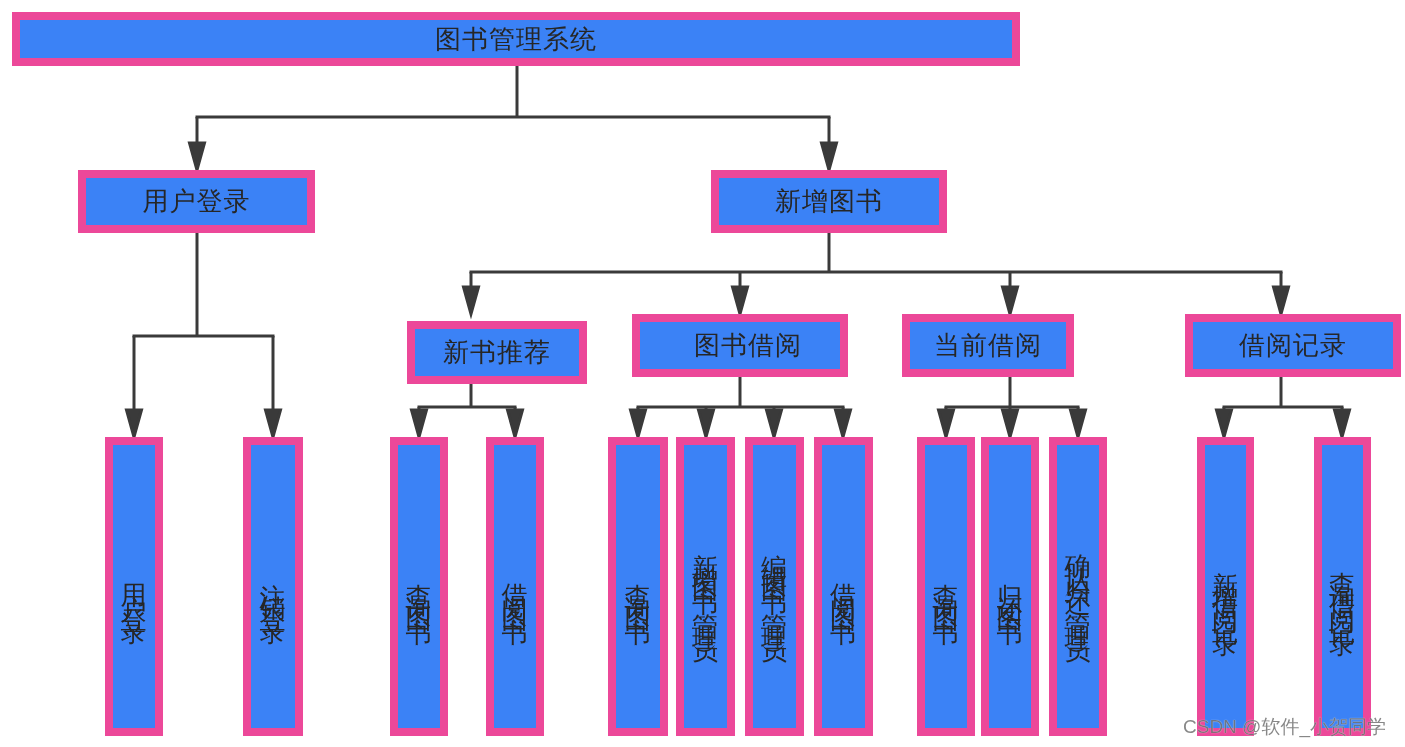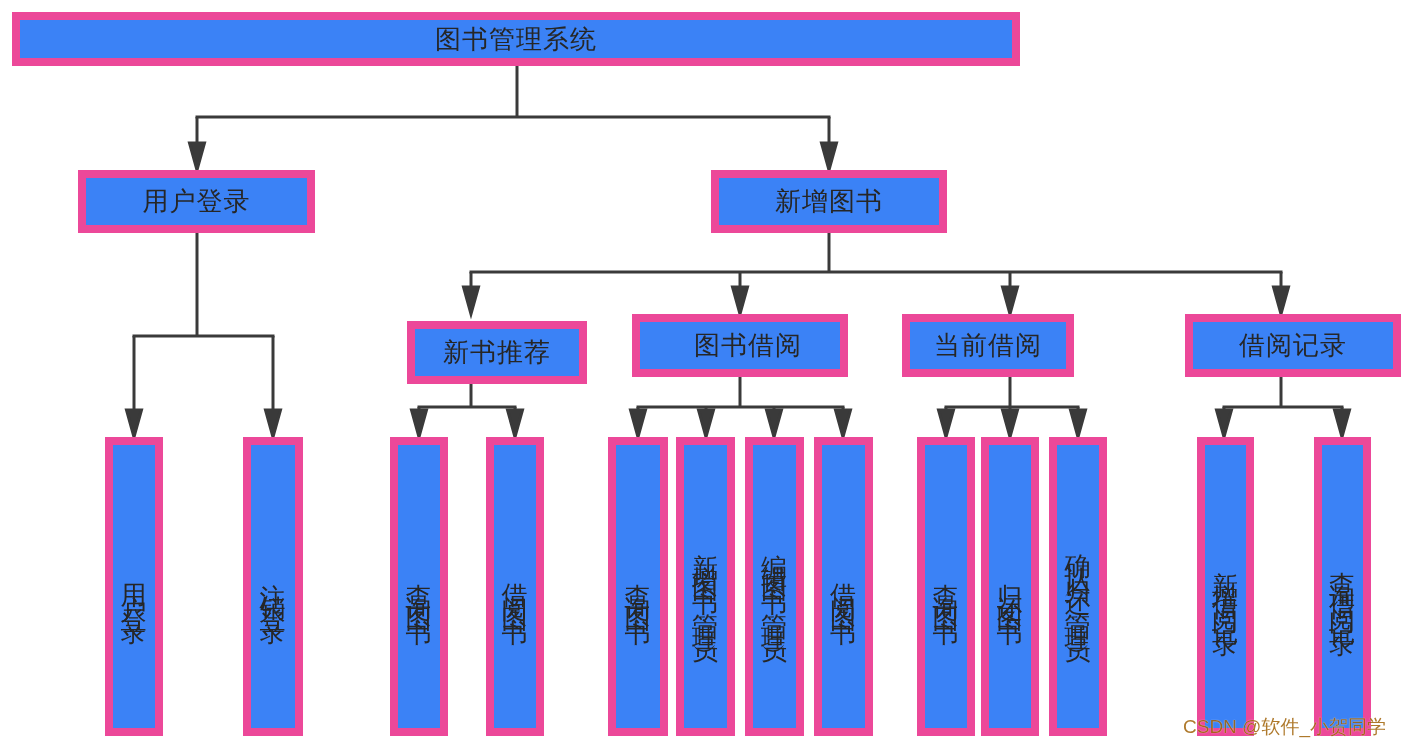--- a/index.html
+++ b/index.html
@@ -29,21 +29,21 @@
     text-orientation:mixed;
     letter-spacing:12px;
     line-height:1;
     white-space:nowrap;
   }
   .watermark{
     position:absolute;
     left:1183px;top:714px;
     width:222px;
     font-size:19px;
-    color:#a16207;
+    color:#737373;
     opacity:0.85;
     z-index:5;
     white-space:nowrap;
     text-shadow:0 0 1px #ffffff;
   }
 </style>
 </head>
 <body>
 
 <div id="canvas">

